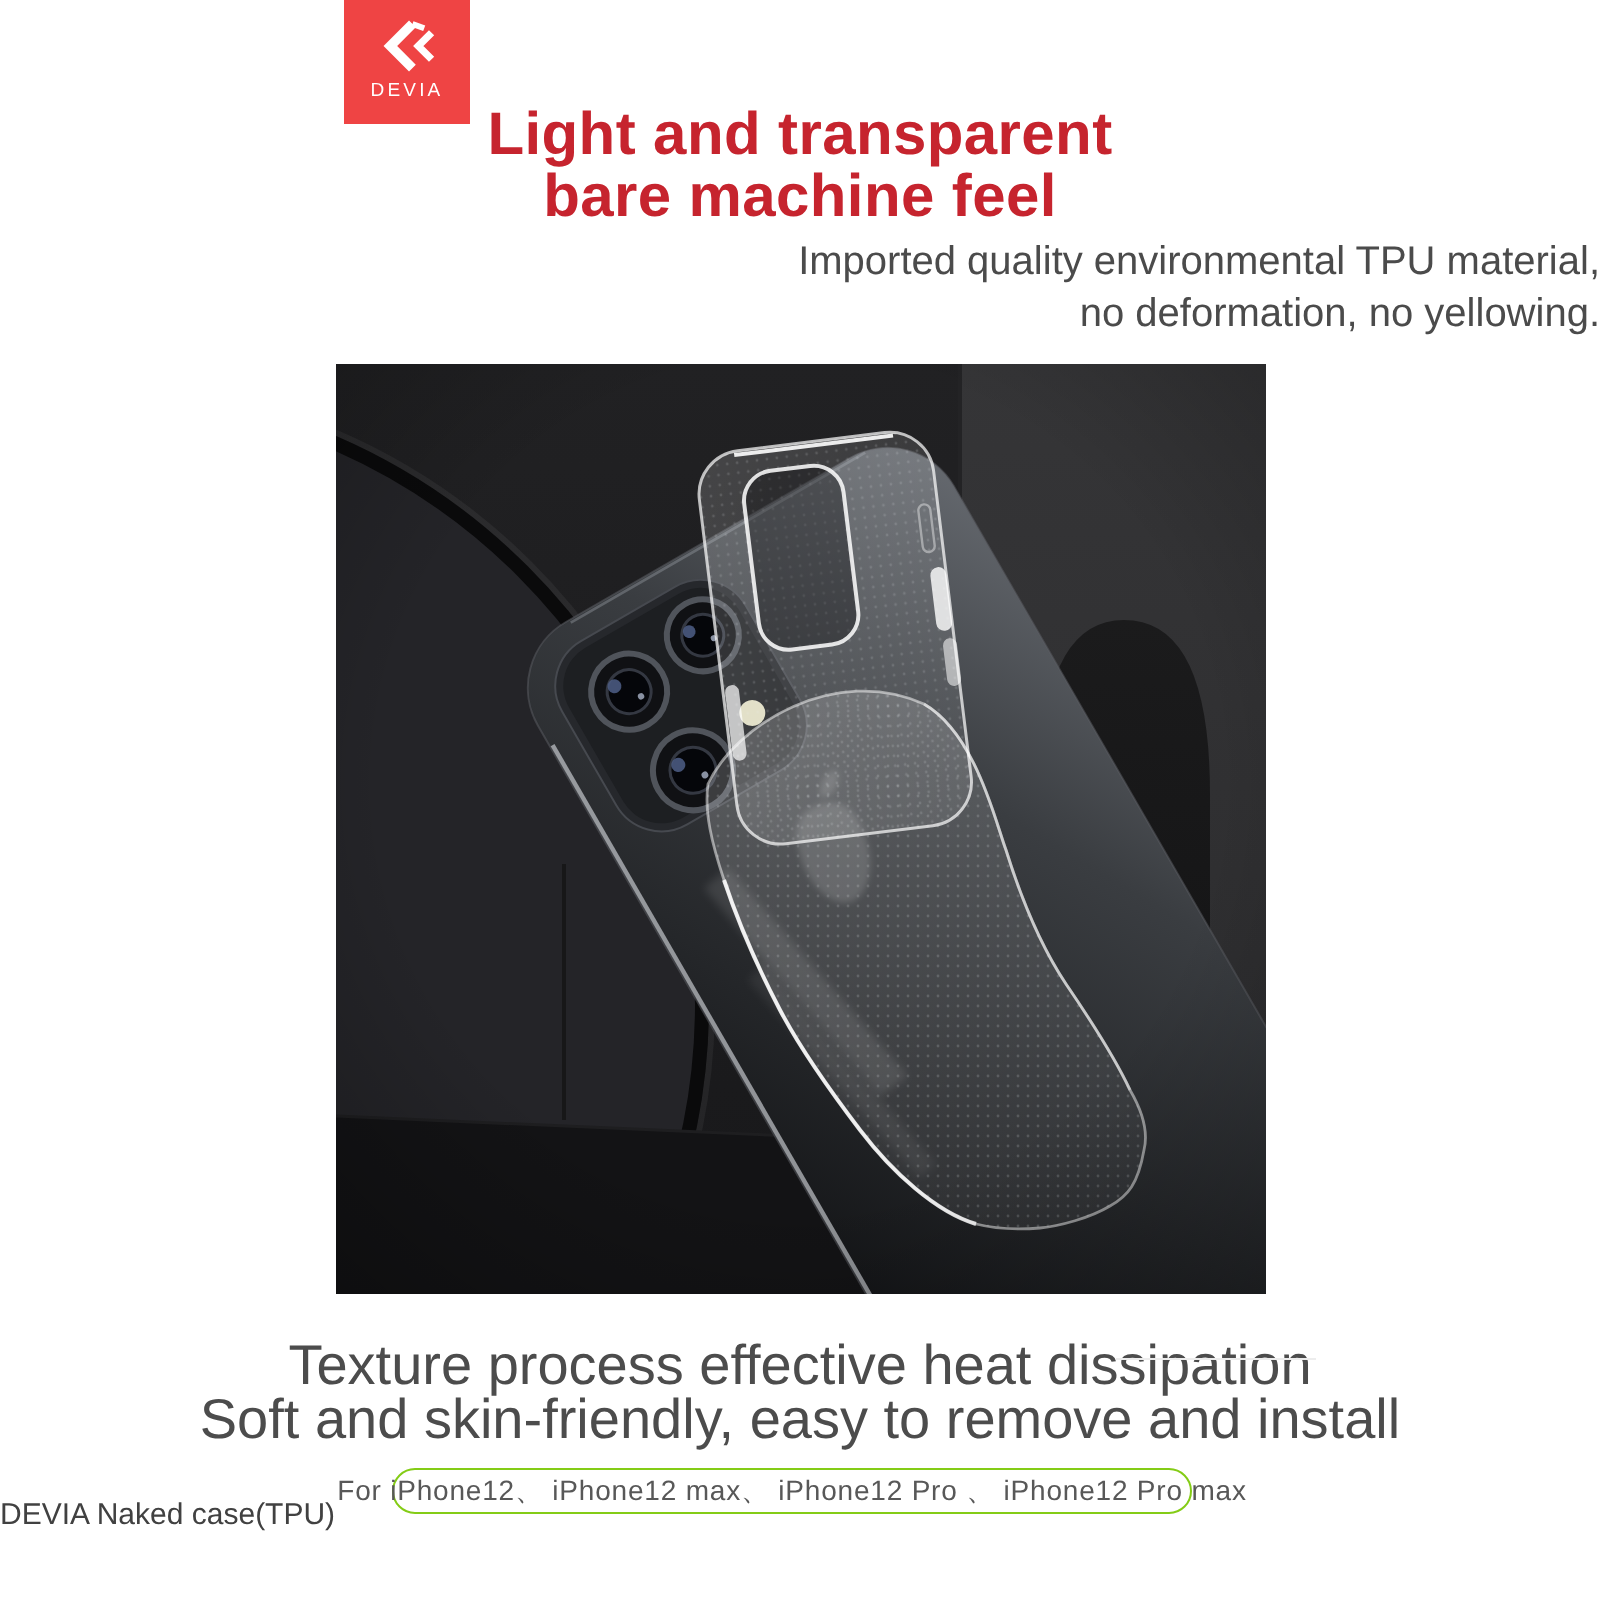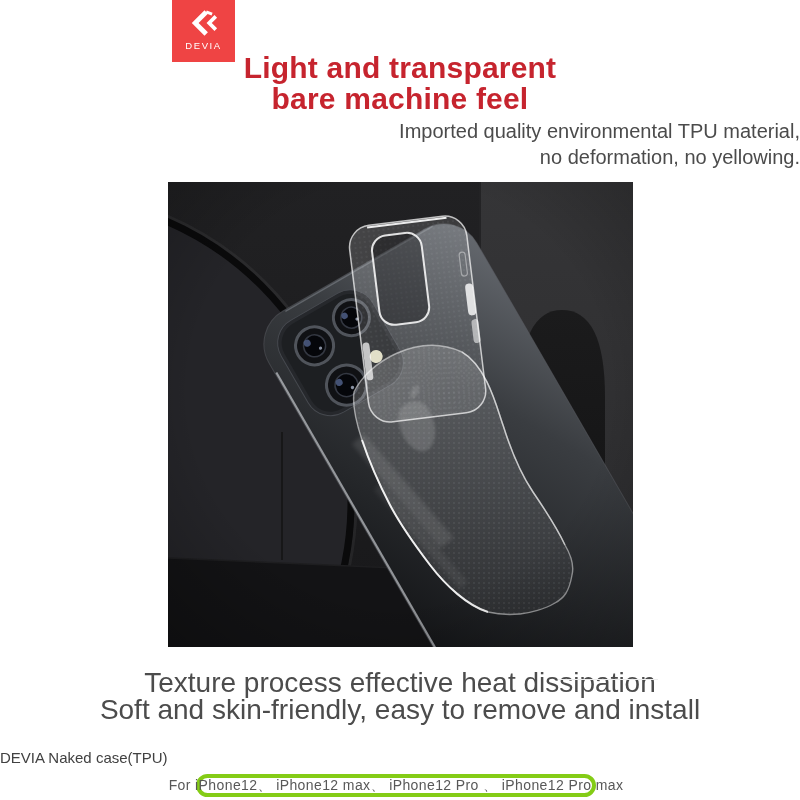--- a/index.html
+++ b/index.html
@@ -21,21 +21,21 @@
   
   .photo{position:absolute;left:168px;top:182px;width:465px;height:465px;background:#232325;}
   .photo svg{display:block;}
 
   
   .feature{position:absolute;left:0;width:800px;text-align:center;color:#4c4c4c;font-size:28px;line-height:22px;}
   .f1{top:672px;}
   .f2{top:699px;}
   .faint-line{position:absolute;left:558px;top:679px;width:100px;height:1px;background:#ededed;}
   .product-name{position:absolute;left:0;top:749px;width:776px;color:#414141;font-size:15px;}
-  .pill{position:absolute;left:196px;top:774px;width:400px;height:23px;border:4px solid #84cc16;
+  .pill{position:absolute;left:196px;top:734px;width:400px;height:23px;border:1px solid #84cc16;
         border-radius:13px;display:flex;align-items:center;justify-content:center;box-sizing:border-box;}
   .pill span{color:#585858;font-size:14px;letter-spacing:.4px;white-space:nowrap;}
 </style>
 </head>
 <body>
 
 <div class="page">
 
   <div class="logo">
     <svg width="36" height="28" viewBox="0 0 48 38">

